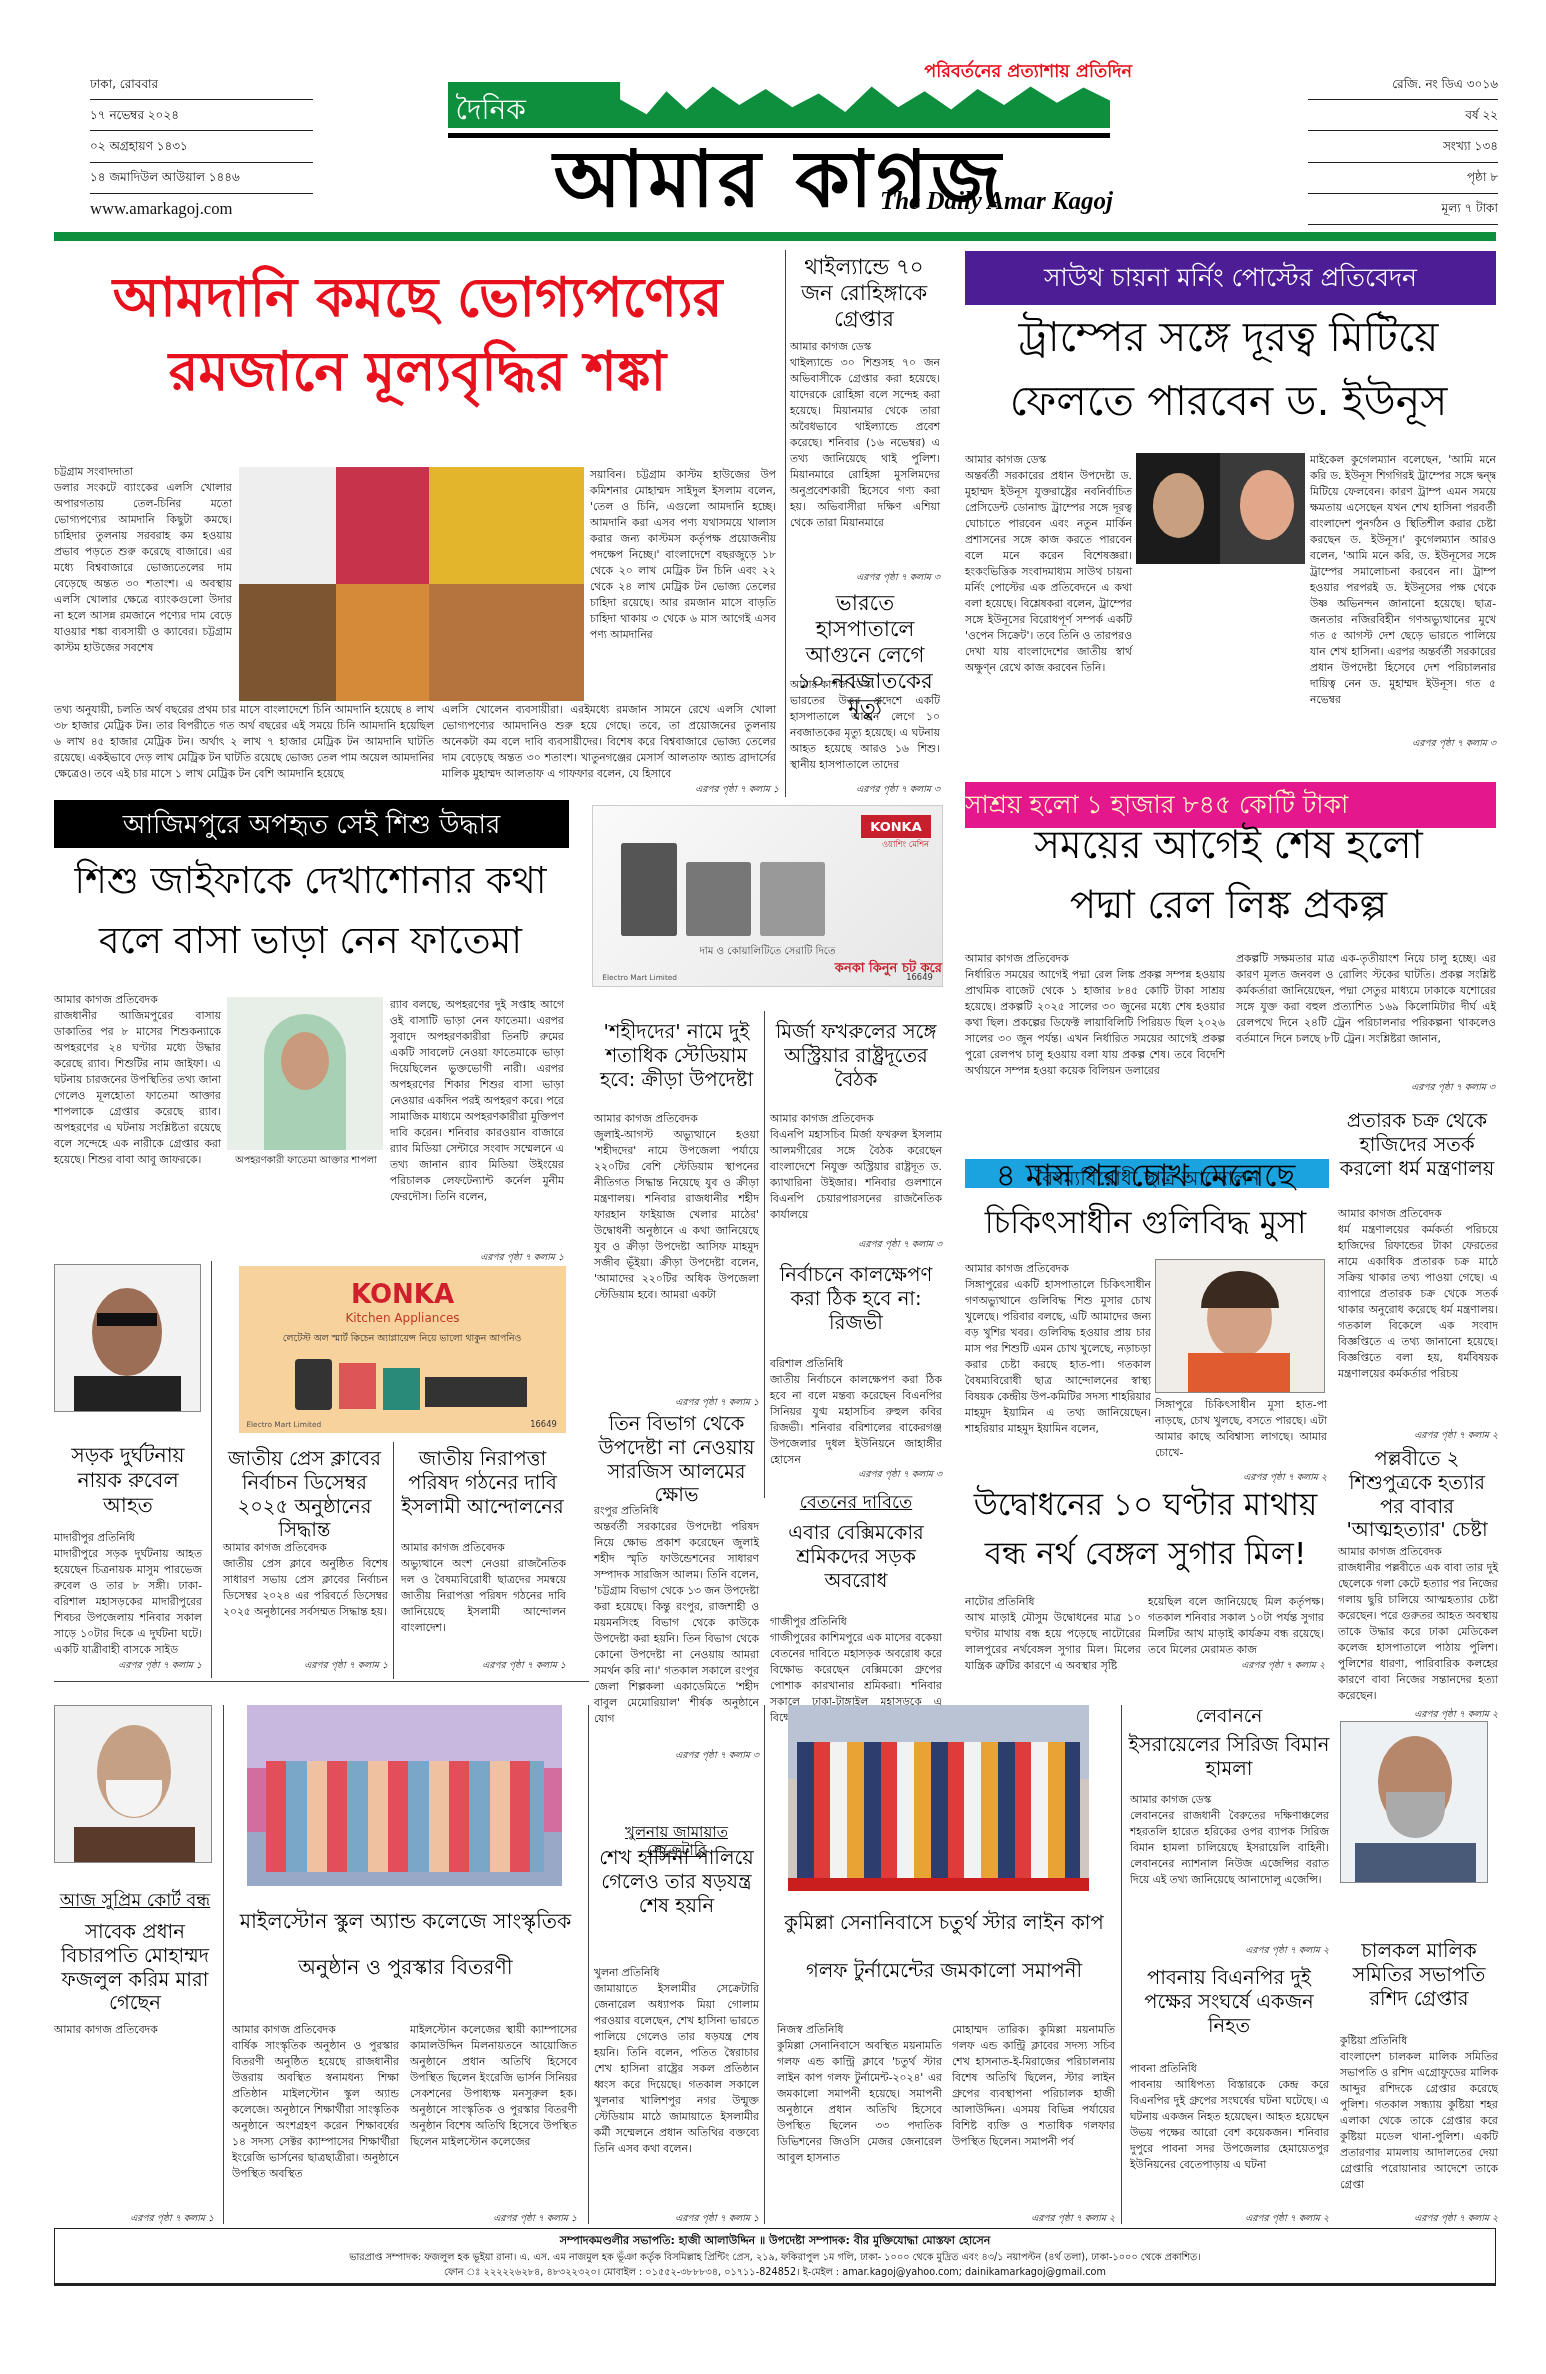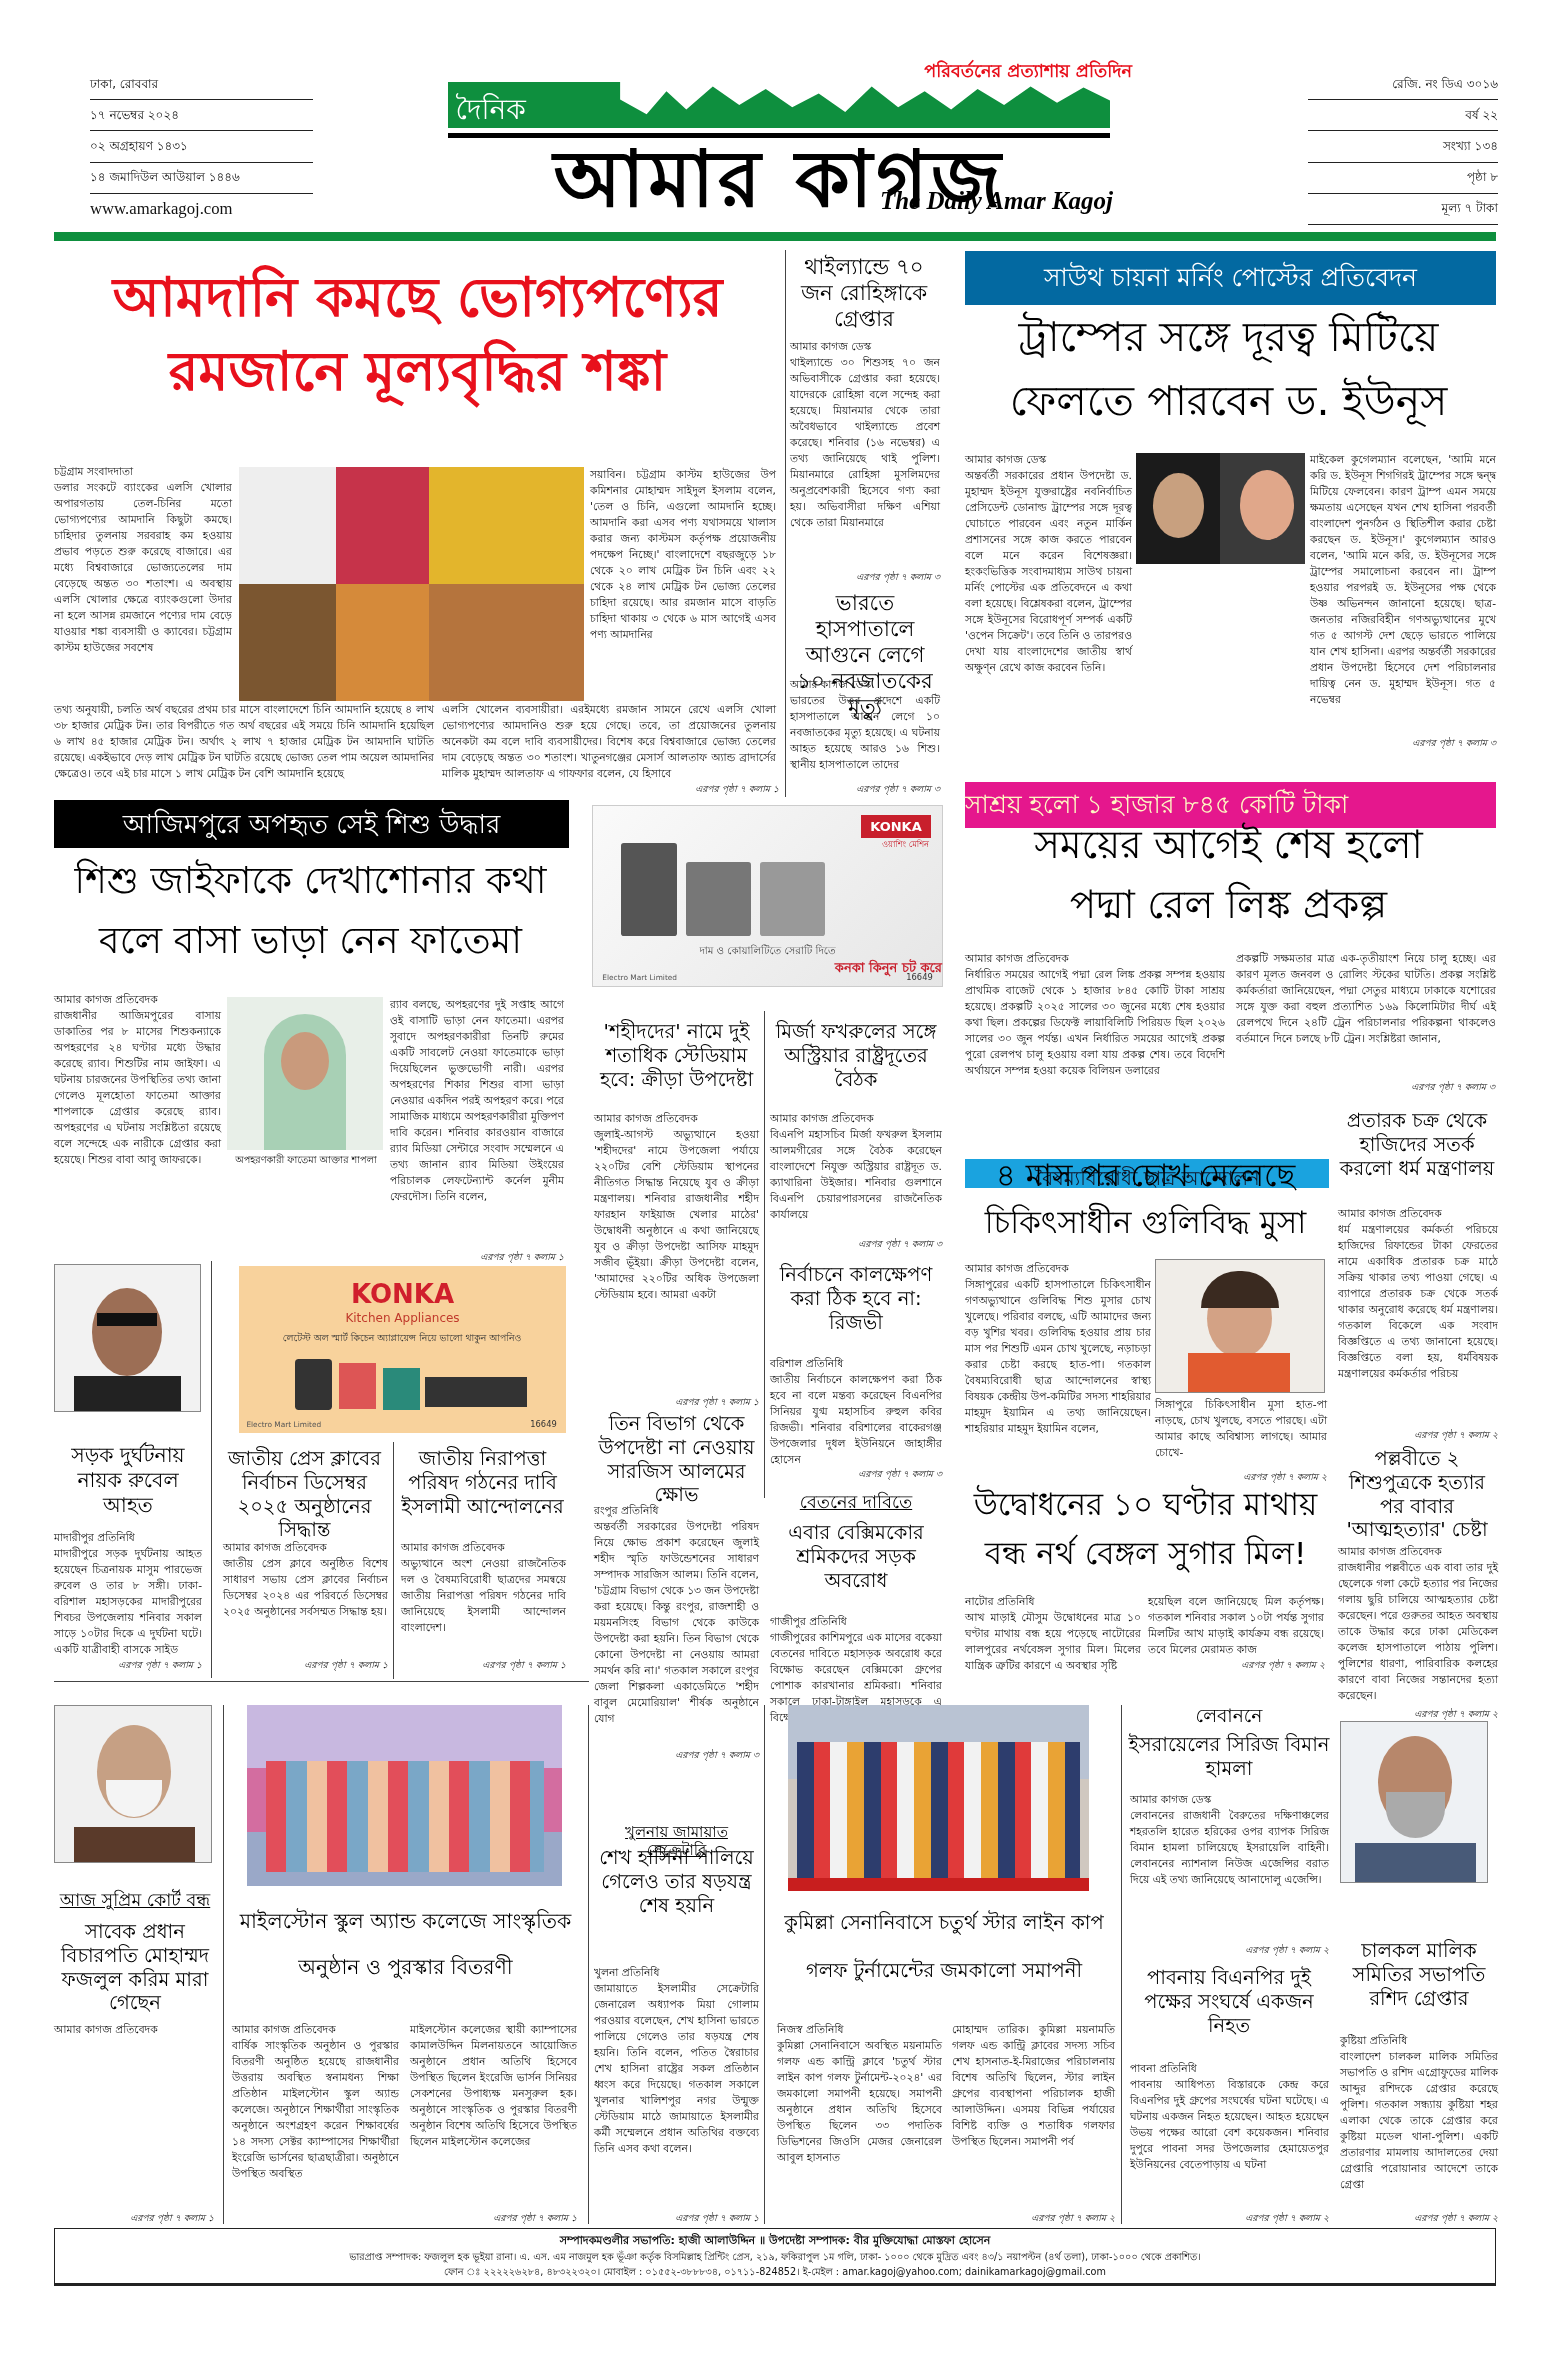--- a/index.html
+++ b/index.html
@@ -73,21 +73,21 @@
 </div>
 <div class="abs jump" style="left:790px;top:570px;width:150px">এরপর পৃষ্ঠা ৭ কলাম ৩</div>
 
 <div class="abs hl" style="left:790px;top:590px;width:150px;font-size:21.3px">ভারতে হাসপাতালে আগুনে লেগে ১০ নবজাতকের মৃত্যু</div>
 <div class="abs small" style="left:790px;top:677px;width:150px">
   <p style="text-align:left">আমার কাগজ ডেস্ক</p>
   <p>ভারতের উত্তর প্রদেশে একটি হাসপাতালে আগুন লেগে ১০ নবজাতকের মৃত্যু হয়েছে। এ ঘটনায় আহত হয়েছে আরও ১৬ শিশু। স্থানীয় হাসপাতালে তাদের</p>
 </div>
 <div class="abs jump" style="left:790px;top:782px;width:150px">এরপর পৃষ্ঠা ৭ কলাম ৩</div>
 
-<div class="abs" style="left:965px;top:251px;width:531px;height:54px;background:#0369a1;color:#fff;font-size:25px;text-align:center;line-height:54px">
+<div class="abs" style="left:965px;top:251px;width:531px;height:54px;background:#4c1d95;color:#fff;font-size:25px;text-align:center;line-height:54px">
   <span>সাউথ চায়না মর্নিং পোস্টের প্রতিবেদন</span>
 </div>
 <div class="abs hl" style="left:955px;top:312px;width:547px;font-size:41px">ট্রাম্পের সঙ্গে দূরত্ব মিটিয়ে</div>
 <div class="abs hl" style="left:955px;top:376px;width:547px;font-size:41px">ফেলতে পারবেন ড. ইউনূস</div>
 <div class="abs small" style="left:965px;top:452px;width:167px">
   <p style="text-align:left">আমার কাগজ ডেস্ক</p>
   <p>অন্তর্বর্তী সরকারের প্রধান উপদেষ্টা ড. মুহাম্মদ ইউনূস যুক্তরাষ্ট্রের নবনির্বাচিত প্রেসিডেন্ট ডোনাল্ড ট্রাম্পের সঙ্গে দূরত্ব ঘোচাতে পারবেন এবং নতুন মার্কিন প্রশাসনের সঙ্গে কাজ করতে পারবেন বলে মনে করেন বিশেষজ্ঞরা। হংকংভিত্তিক সংবাদমাধ্যম সাউথ চায়না মর্নিং পোস্টের এক প্রতিবেদনে এ কথা বলা হয়েছে। বিশ্লেষকরা বলেন, ট্রাম্পের সঙ্গে ইউনূসের বিরোধপূর্ণ সম্পর্ক একটি 'ওপেন সিক্রেট'। তবে তিনি ও তারপরও দেখা যায় বাংলাদেশের জাতীয় স্বার্থ অক্ষুণ্ন রেখে কাজ করবেন তিনি।</p>
 </div>
 <div class="abs photo" style="left:1136px;top:453px;width:169px;height:111px;background:linear-gradient(90deg,#1b1b1b 0 50%,#3a3a3a 50% 100%)">
   <div style="position:absolute;left:16.7px;top:20.4px;width:51px;height:65px;border-radius:50%;background:#c8a07f"></div>

